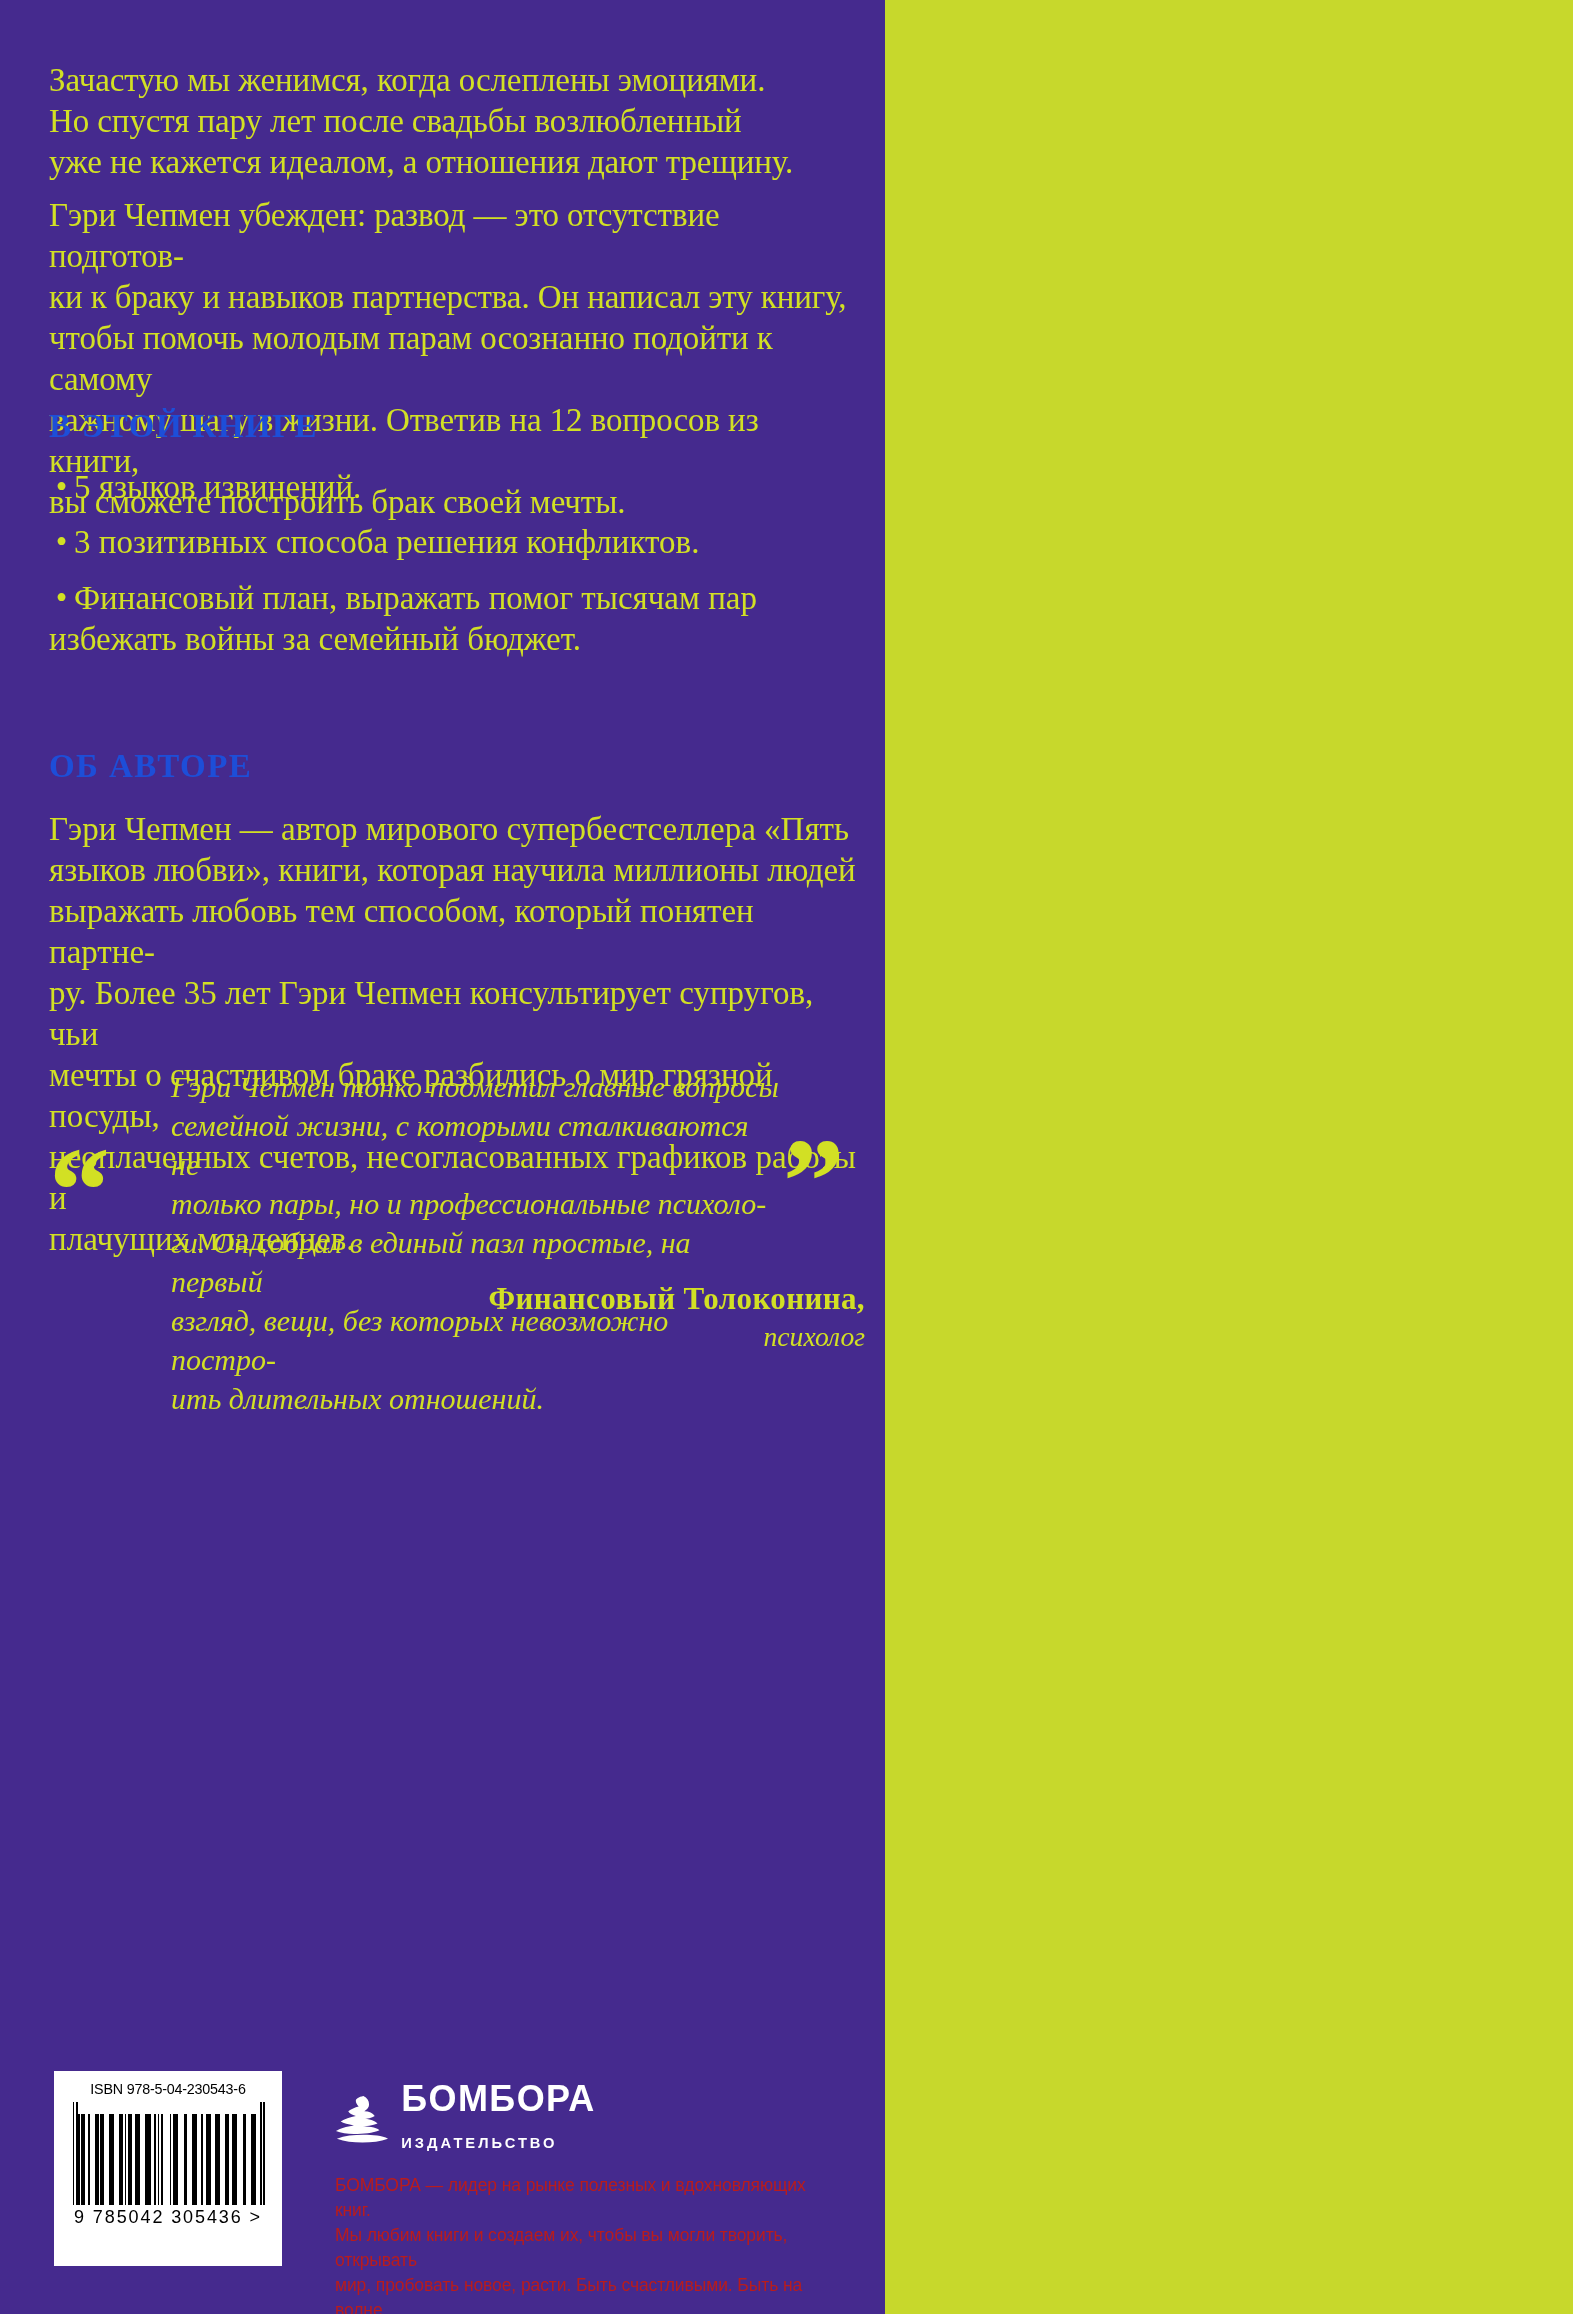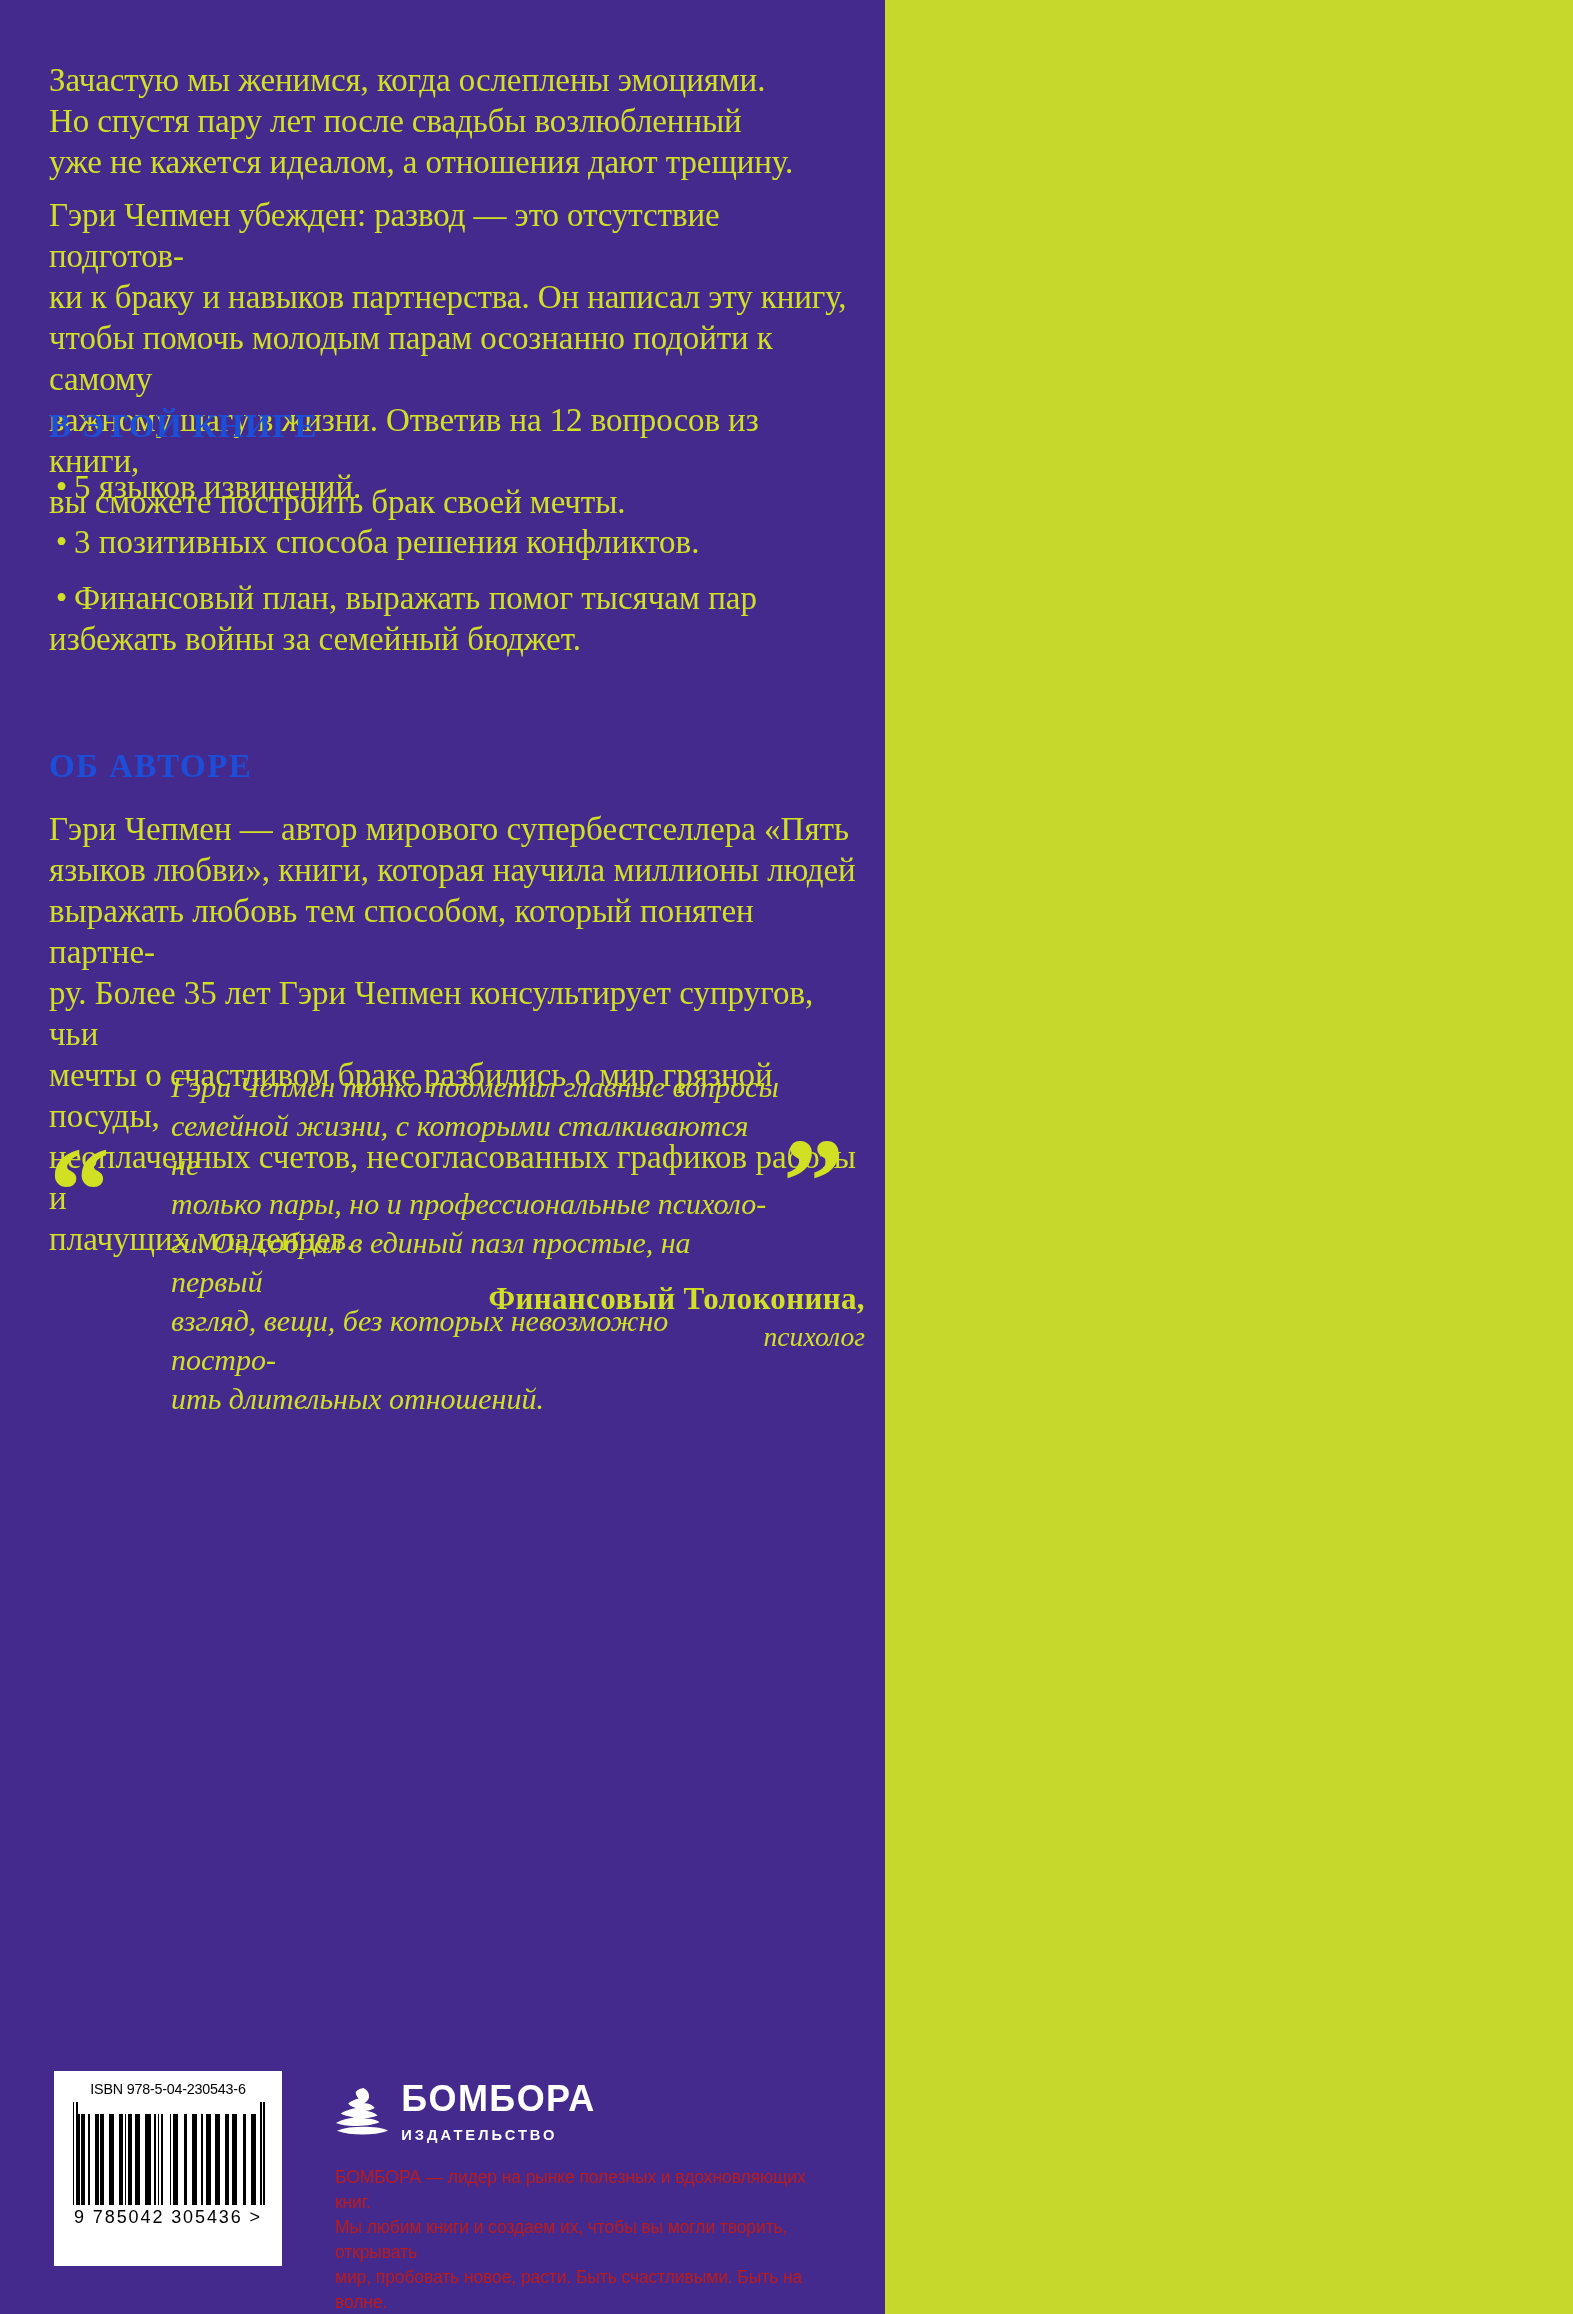--- a/index.html
+++ b/index.html
@@ -166,21 +166,21 @@
     letter-spacing:1.4px;
     color:#ffffff;
   }
   .pub-sub{
     font-family:"Liberation Sans", sans-serif;
     font-weight:bold;
     font-size:14.7px;
     line-height:17px;
     letter-spacing:3px;
     color:#ffffff;
-    margin-top:10px;
+    margin-top:18px;
   }
   .pub-tagline{
     margin-top:21px;
     font-family:"Liberation Sans", sans-serif;
     font-size:17.5px;
     line-height:25px;
     color:#b91c1c;
     white-space:pre-line;
     letter-spacing:-0.1px;
   }

